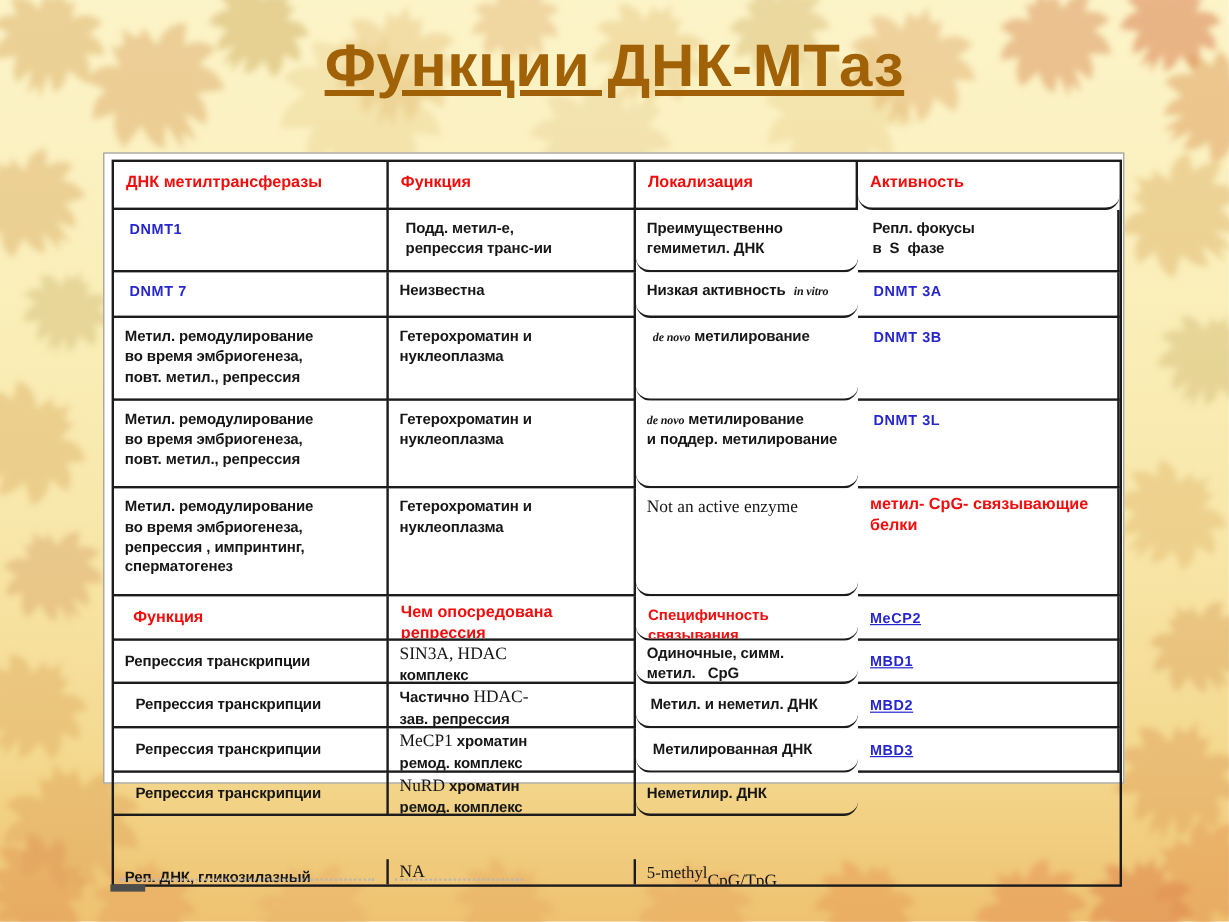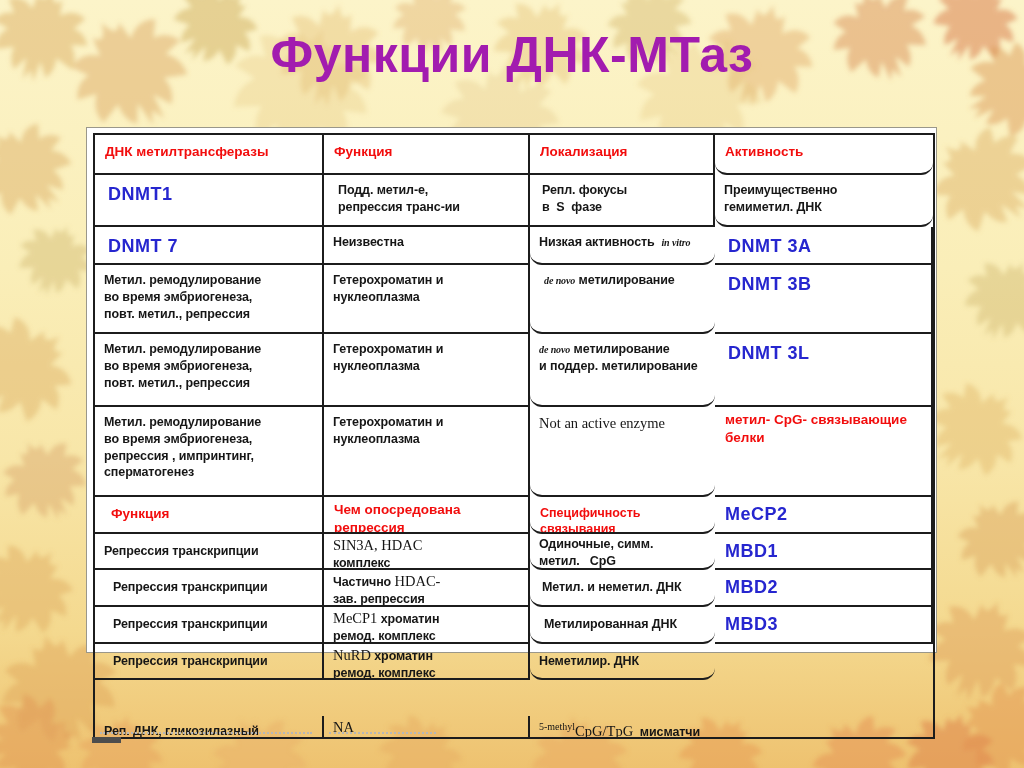--- a/index.html
+++ b/index.html
@@ -6,21 +6,21 @@
   html,body { width:1024px; height:768px; overflow:hidden; }
   body {
     font-family: "Liberation Sans", sans-serif;
     background: linear-gradient(180deg, #fcf4c9 0%, #faeeb8 35%, #f8e6a8 60%, #f4d98f 82%, #eec270 100%);
     position: relative;
   }
   #leaves { position:absolute; left:0; top:0; width:1024px; height:768px; }
   .title {
     position:absolute; left:0; top:26px; width:1024px;
     text-align:center; font-size:50px; font-weight:bold;
-    color:#a21caf; letter-spacing:0.5px;
+    color:#a16207; letter-spacing:0.5px;text-decoration:underline;
   }
   .panel {
     position:absolute; left:86px; top:127px; width:851px; height:526px;
     background:#ffffff; border:1px solid #9a978a;
   }
   .grid {
     position:absolute; left:6px; top:5px; width:842px; height:606px;
     border:2px solid #1c1c1c;
     display:grid;
     grid-template-columns:229px 206px 185px 218px;
@@ -30,32 +30,32 @@
     border-right:2px solid #1c1c1c; border-bottom:2px solid #1c1c1c;
     position:relative; overflow:hidden;
   }
   .cell.lastcol { border-right:none;border-radius:12px; }
   .cell.lastrow { border-bottom:none;margin-top:36px; }
   .hcell {
     color:#f20d0d; font-weight:bold; font-size:13.5px; line-height:1.3;
     padding:8px 4px 0 10px; white-space:pre-line;
   }
   .ncell {
-    color:#2626cf; font-weight:bold; font-size:18px;
+    color:#2626cf; font-weight:bold; font-size:12px;
     padding:9px 4px 0 13px; letter-spacing:0.5px;
   }
-  .ncell.mid { display:flex; align-items:center; padding-top:0; padding-left:10px; }
+  .ncell.mid { display:flex; align-items:center; padding-top:0; padding-left:10px;text-decoration:underline; }
   .tcell {
     color:#161616; font-weight:bold; font-size:12.5px; line-height:1.34;
     padding:7px 4px 0 9px; white-space:pre-line; letter-spacing:-0.1px;
   }
   .tcell.mid { display:flex; align-items:center; padding-top:0; flex-wrap:wrap; align-content:center; }
   .serif { font-family:"Liberation Serif", serif; font-weight:normal; font-size:14.5px; letter-spacing:0; }
   .ital  { font-family:"Liberation Serif", serif; font-weight:bold; font-style:italic; font-size:10px; }
-  .sup   { font-family:"Liberation Serif", serif; font-weight:normal; font-size:10px; vertical-align:6px; letter-spacing:0; }
+  .sup   { font-family:"Liberation Serif", serif; font-weight:normal; font-size:14px; vertical-align:6px; letter-spacing:0; }
   .dotline { position:absolute; left:5px; right:10px; bottom:3px; border-top:2px dotted #b7b7b7; }
   .dotline.short { right:45%; }
   .bottom-dash { position:absolute; left:92px; top:737px; width:29px; height:6px; background:#4d4d4d; }
 </style>
 </head>
 <body>
 
 <svg id="leaves" width="1024" height="768" viewBox="0 0 1024 768" aria-hidden="true">
   <defs>
     <path id="leaf" d="M0,-52 C4,-38 8,-36 14,-44 L16,-26 C24,-34 34,-36 44,-30 L34,-16 C44,-16 50,-10 54,-2 L36,2 C44,10 46,18 44,28 L24,20 C26,30 24,38 18,44 L8,28 L6,52 L0,40 L-6,52 L-8,28 L-18,44 C-24,38 -26,30 -24,20 L-44,28 C-46,18 -44,10 -36,2 L-54,-2 C-50,-10 -44,-16 -34,-16 L-44,-30 C-34,-36 -24,-34 -16,-26 L-14,-44 C-8,-36 -4,-38 0,-52 Z"></path>
@@ -107,24 +107,24 @@
   <div class="grid">
 
     <div class="cell hcell">ДНК метилтрансферазы</div>
     <div class="cell hcell">Функция</div>
     <div class="cell hcell">Локализация</div>
     <div class="cell hcell lastcol">Активность</div>
 
     <div class="cell ncell">DNMT1</div>
     <div class="cell tcell" style="padding-left:14px">Подд. метил-е,
 репрессия транс-ии</div>
+    <div class="cell tcell lastcol">Преимущественно
+гемиметил. ДНК</div>
     <div class="cell tcell" style="padding-left:12px">Репл. фокусы
 в &nbsp;S&nbsp; фазе</div>
-    <div class="cell tcell lastcol">Преимущественно
-гемиметил. ДНК</div>
 
     <div class="cell ncell">DNMT 7</div>
     <div class="cell tcell">Неизвестна</div>
     <div class="cell tcell lastcol"><span>Низкая активность &nbsp;</span><span class="ital">in vitro</span></div>
 
     <div class="cell ncell">DNMT 3A</div>
     <div class="cell tcell">Метил. ремодулирование
 во время эмбриогенеза,
 повт. метил., репрессия</div>
     <div class="cell tcell">Гетерохроматин и

